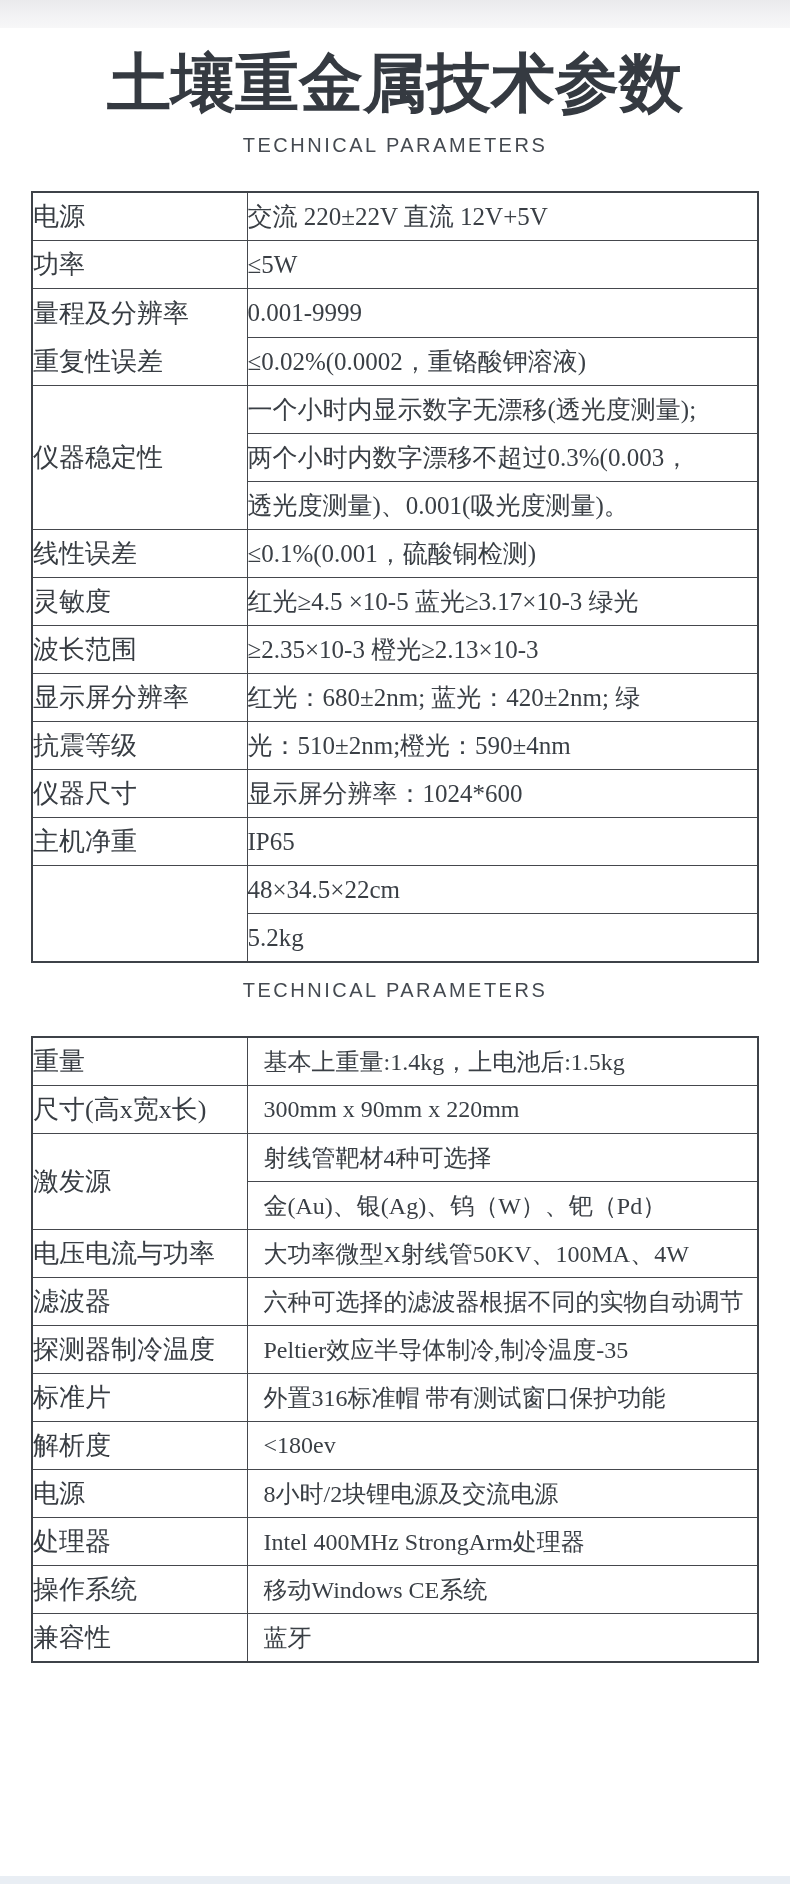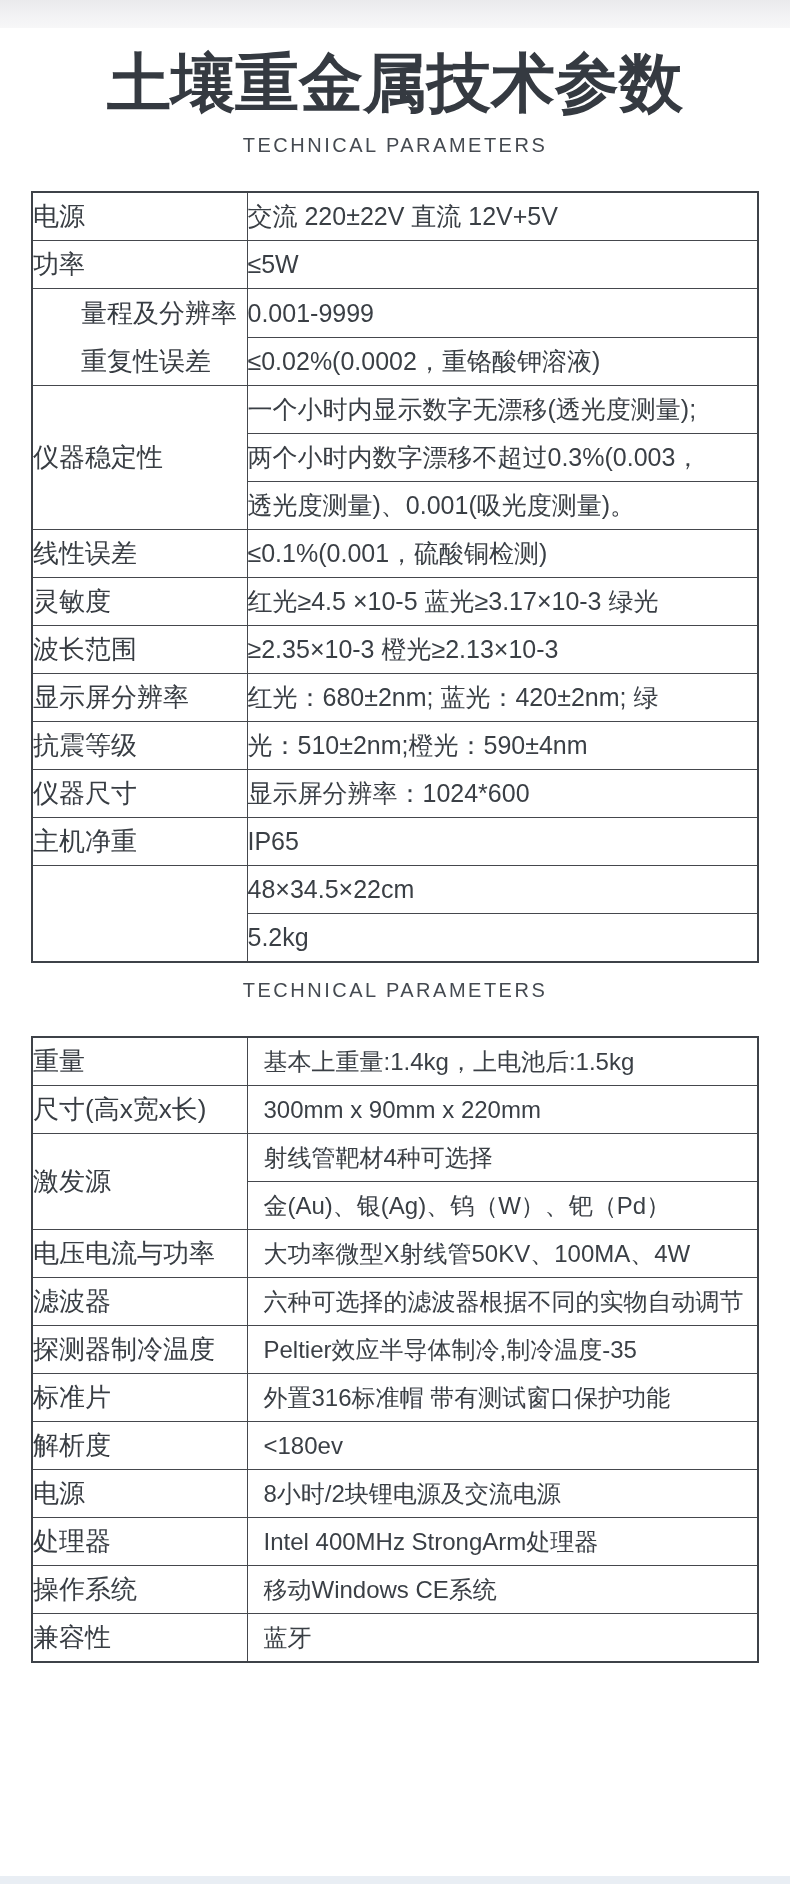--- a/index.html
+++ b/index.html
@@ -56,40 +56,40 @@
     table-layout:fixed;
     border:2.5px solid #3e4248;
   }
   table.spec td{
     border:1.5px solid #45484d;
     height:47px;
     padding:0;
     vertical-align:middle;
     white-space:nowrap;
     overflow:hidden;
+    font-family:Liberation Serif, serif;
   }
   table.spec col.c1{width:215px;}
   td.lbl{
     font-size:26px;
     color:#383d43;
     padding-left:12px;
   }
   td.val{
     font-size:25px;
     color:#3a3f45;
     padding-left:14px;
     border-radius:8px;
   }
   table.t2 td.val{font-size:24px;padding-left:16px;margin-top:44px;}
   .stack{display:flex;flex-direction:column;}
   .stack > div{
     height:48px;
     display:flex;
     align-items:center;
-    margin-left:48px;
   }
   .mt2{margin-top:26px;}
 </style>
 </head>
 <body>
 
 <div class="page">
 
   <div class="band-top"></div>
 

